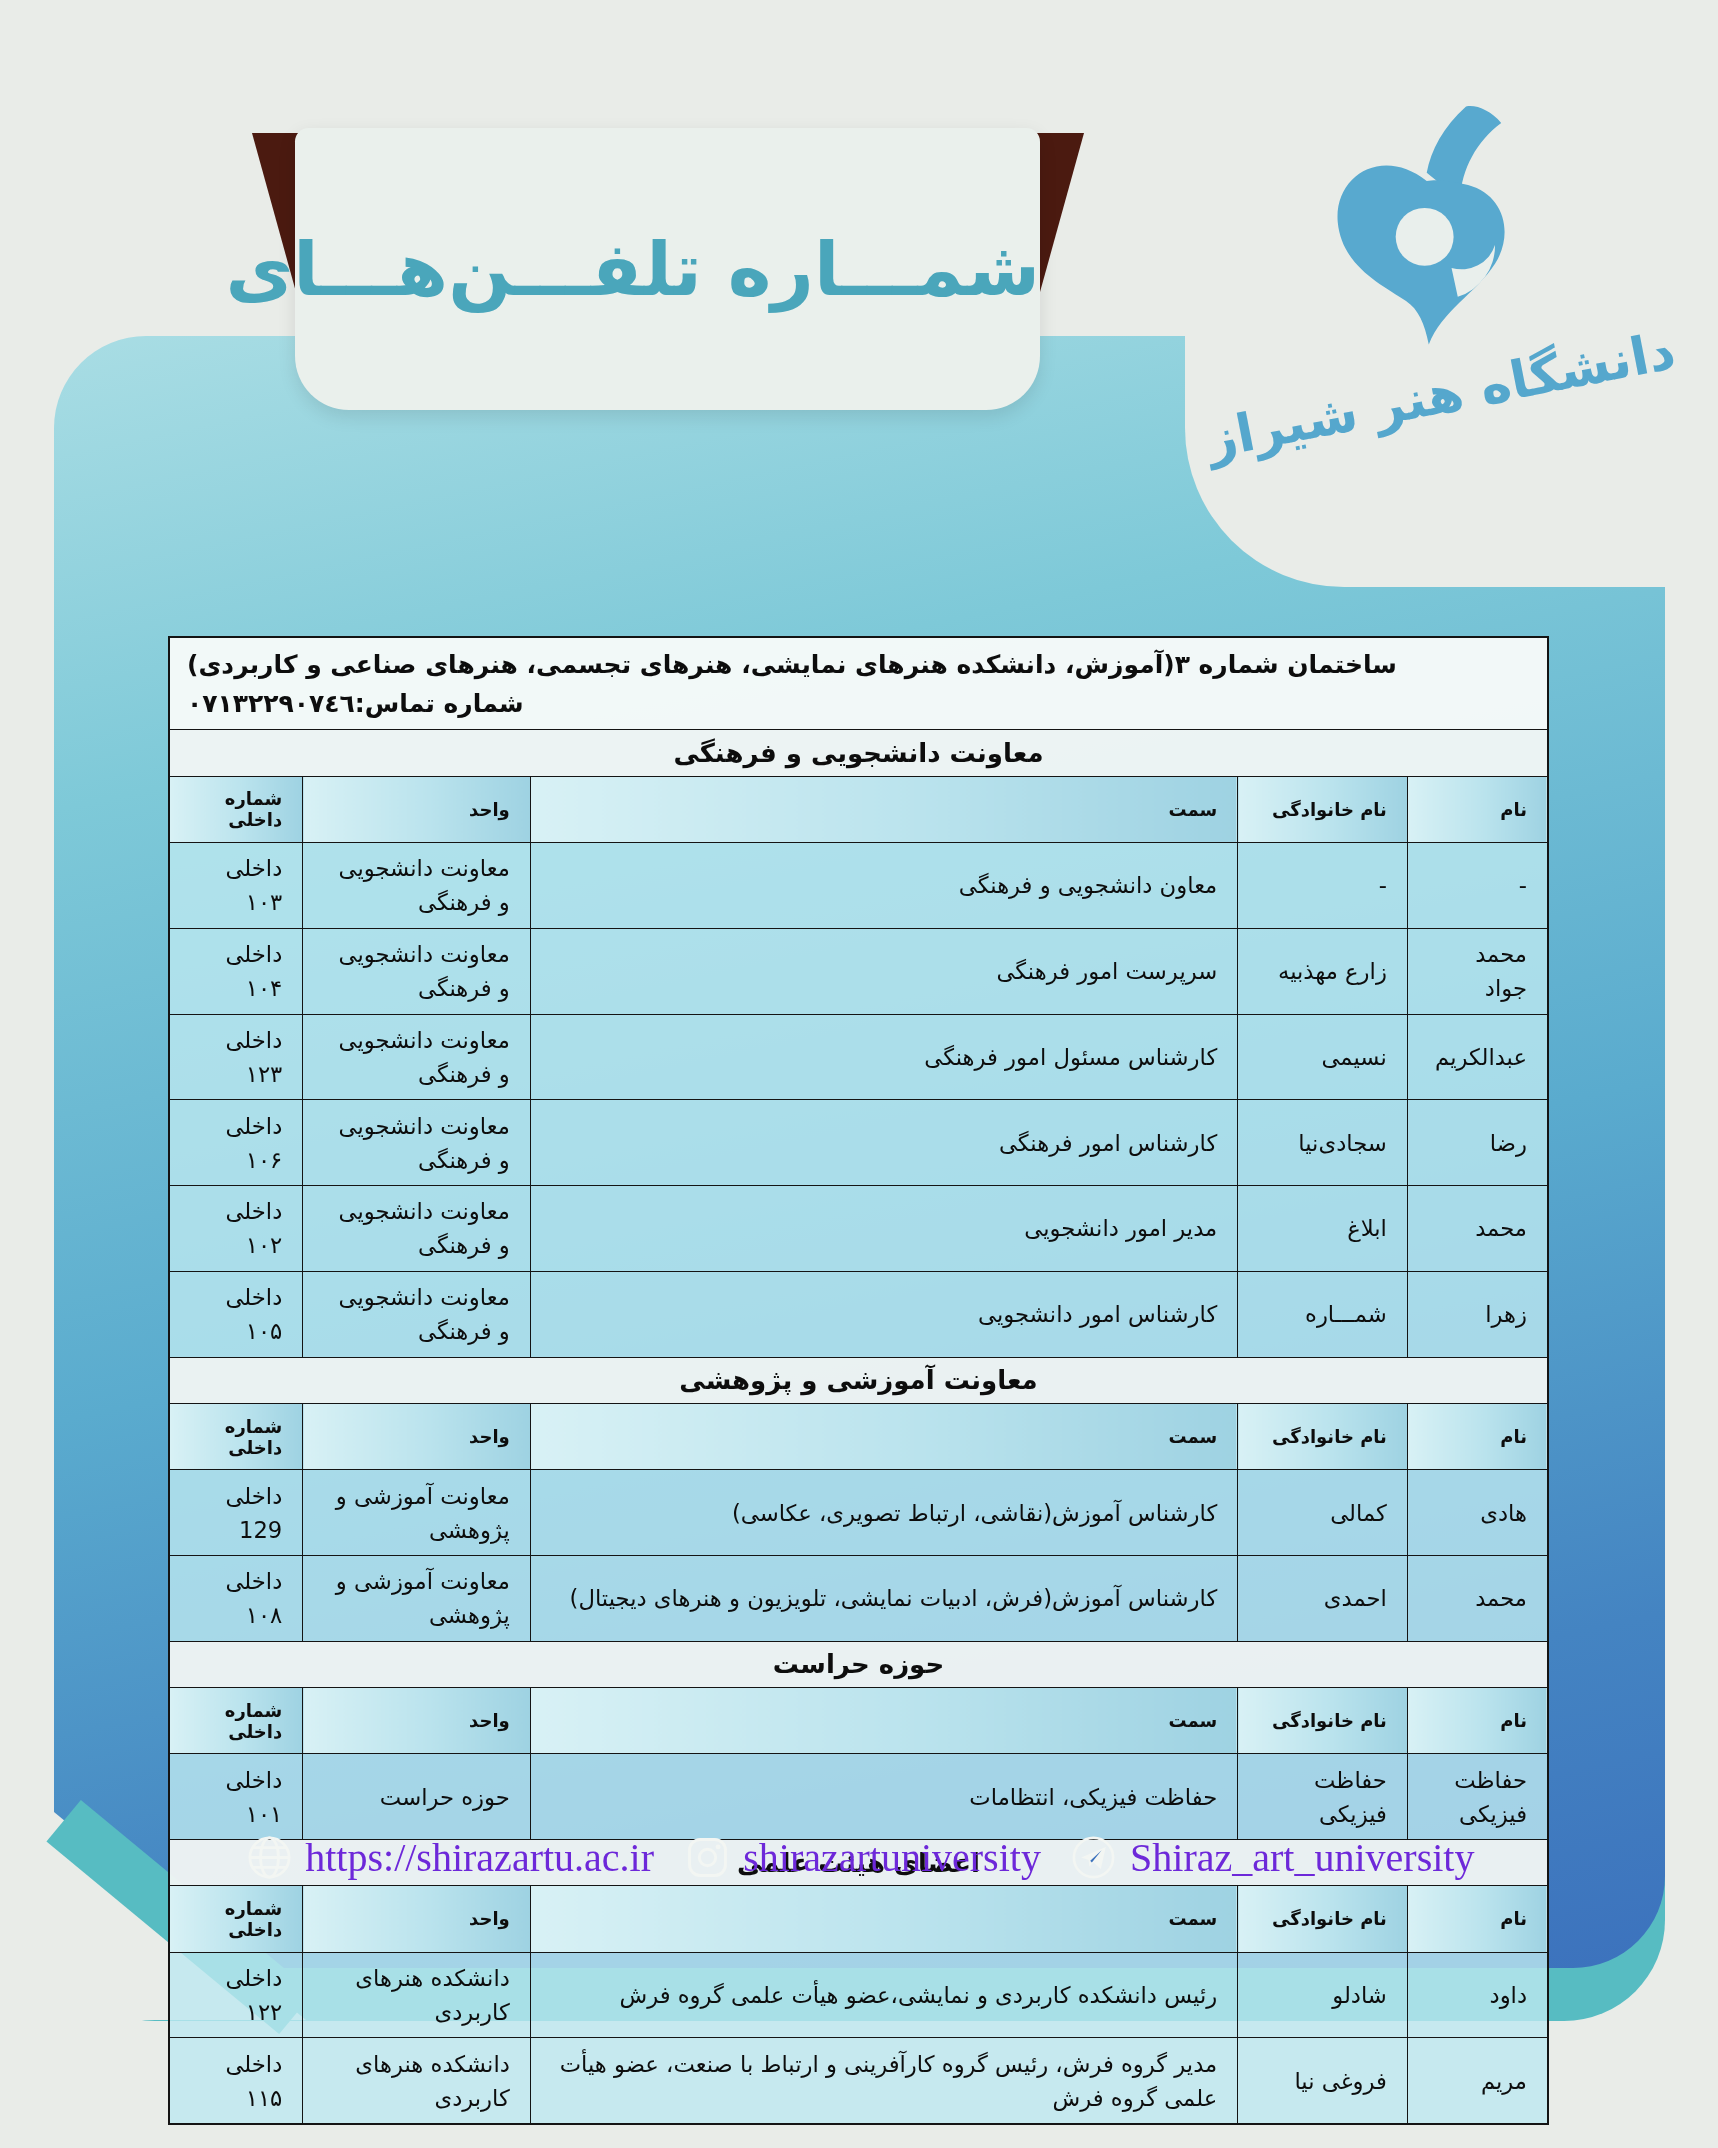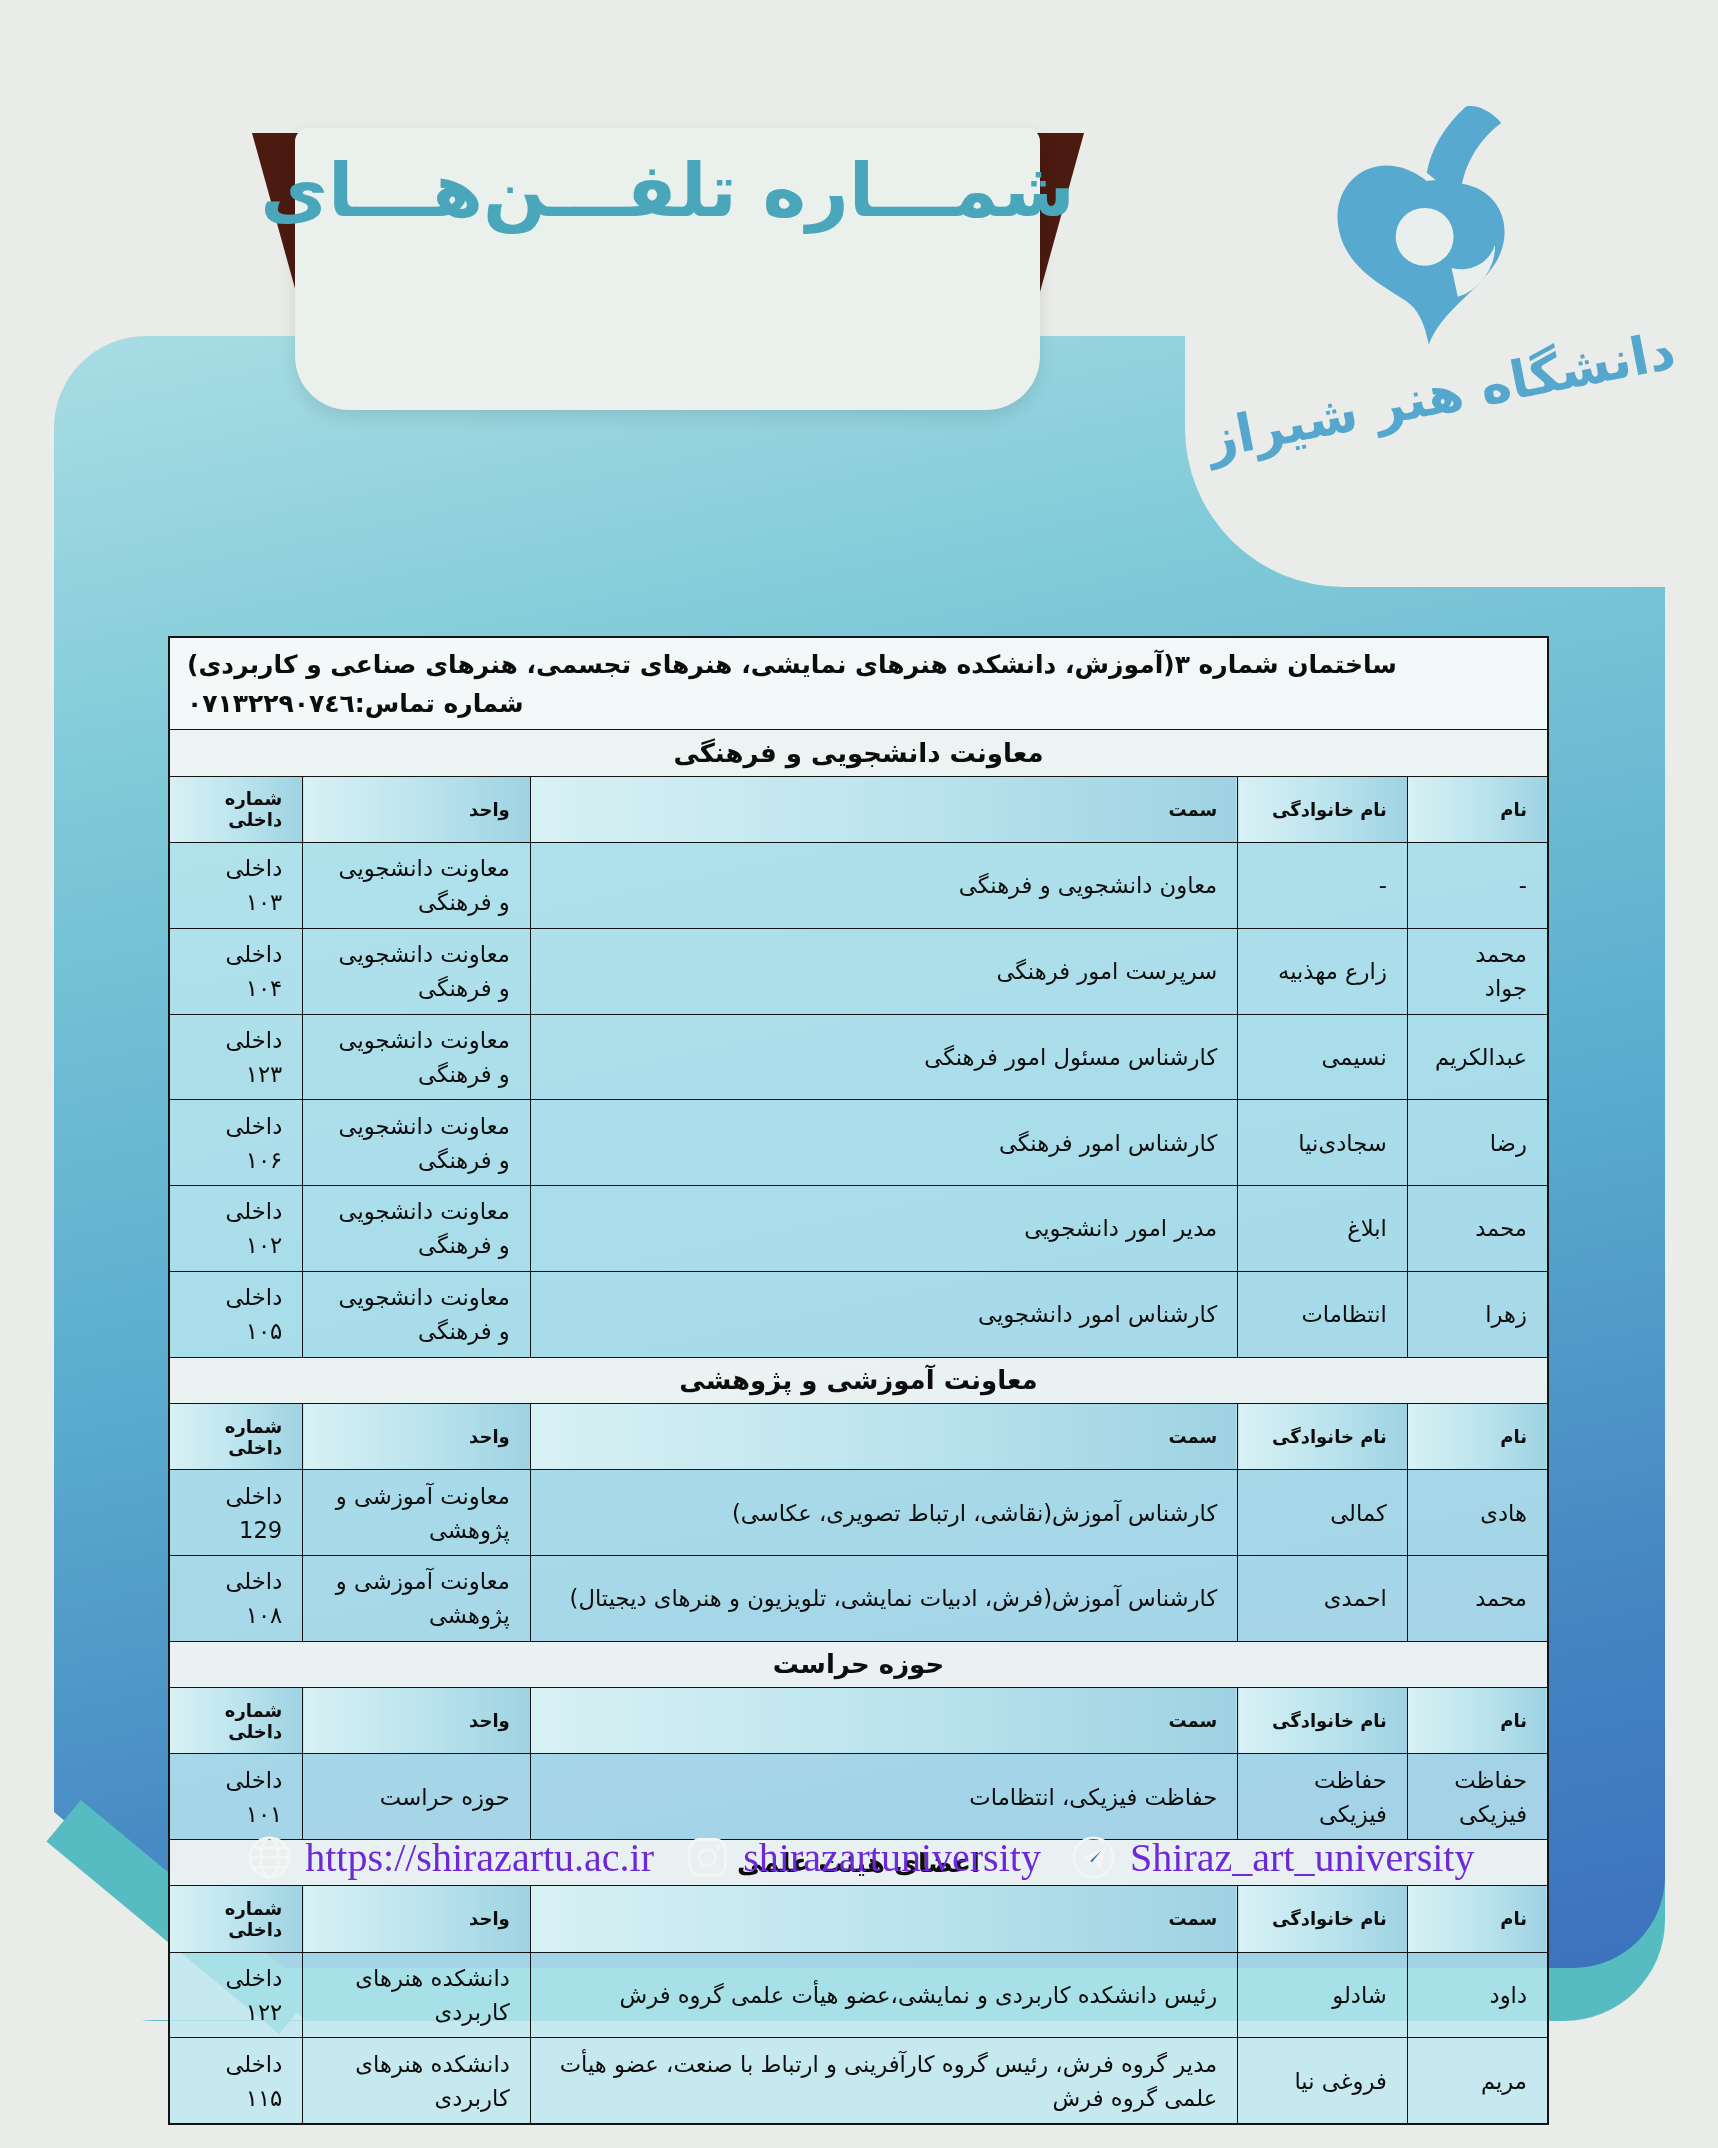--- a/index.html
+++ b/index.html
@@ -19,21 +19,21 @@
   .gray-blob{position:absolute;left:1185px;top:0;width:534px;height:587px;z-index:3;
               background:#e9ece8;border-bottom-left-radius:159px;}
 
   
   .fold{position:absolute;top:133px;width:52px;height:188px;background:#4b1a10;z-index:4;}
   .fold-left{left:252px;clip-path:polygon(0 0,100% 0,100% 100%);}
   .fold-right{left:1032px;clip-path:polygon(0 0,100% 0,0 100%);}
   .banner-card{position:absolute;left:295px;top:128px;width:745px;height:282px;z-index:5;
               background:#eaf0ec;border-radius:13.4px 13.4px 54px 54px;
               box-shadow:0 6.7px 18.5px rgba(0,0,0,0.10);
-              display:flex;flex-direction:row;justify-content:center;align-items:flex-start;}
+              display:flex;flex-direction:column;justify-content:center;align-items:flex-end;}
   .banner-line{direction:rtl;color:#4aa6bb;font-weight:bold;font-size:74px;line-height:124px;
               white-space:nowrap;}
 
   
   .logo-wrap{position:absolute;left:1200px;top:92px;width:470px;height:453px;z-index:4;
               display:flex;flex-direction:column;align-items:center;}
   .logo-mark{width:252px;height:269px;}
   .logo-text{direction:rtl;color:#55a7cd;font-weight:bold;font-size:52px;white-space:nowrap;
               transform:rotate(-11deg) translate(5px,5px);letter-spacing:1.7px;}
 
@@ -141,21 +141,21 @@
           </tr>
           <tr class="row-data">
             <td>محمد</td>
             <td>ابلاغ</td>
             <td>مدیر امور دانشجویی</td>
             <td>معاونت دانشجویی و فرهنگی</td>
             <td>داخلی ۱۰۲</td>
           </tr>
           <tr class="row-data">
             <td>زهرا</td>
-            <td>انتظامات</td>
+            <td>شمـــاره</td>
             <td>کارشناس امور دانشجویی</td>
             <td>معاونت دانشجویی و فرهنگی</td>
             <td>داخلی ۱۰۵</td>
           </tr>
           <tr class="row-section">
             <td colspan="5">معاونت آموزشی و پژوهشی</td>
           </tr>
           <tr class="row-colhead">
             <th>نام</th>
             <th>نام خانوادگی</th>

